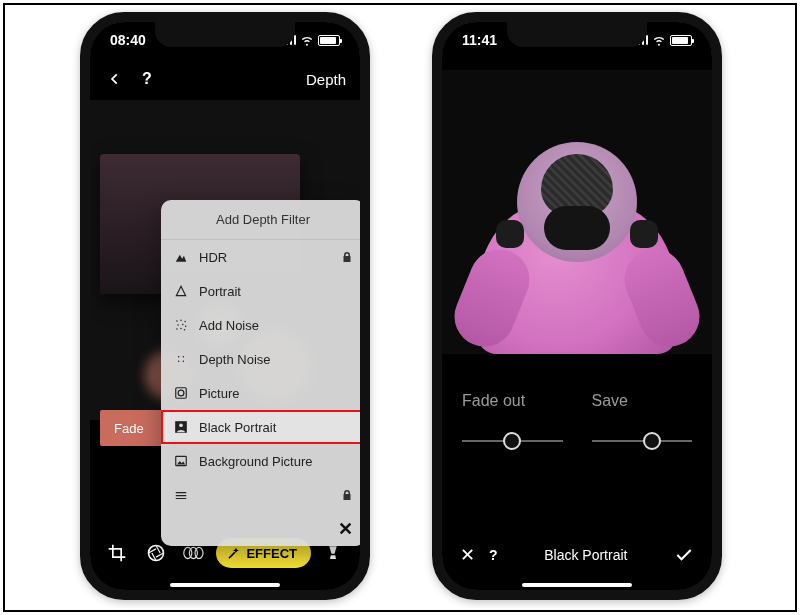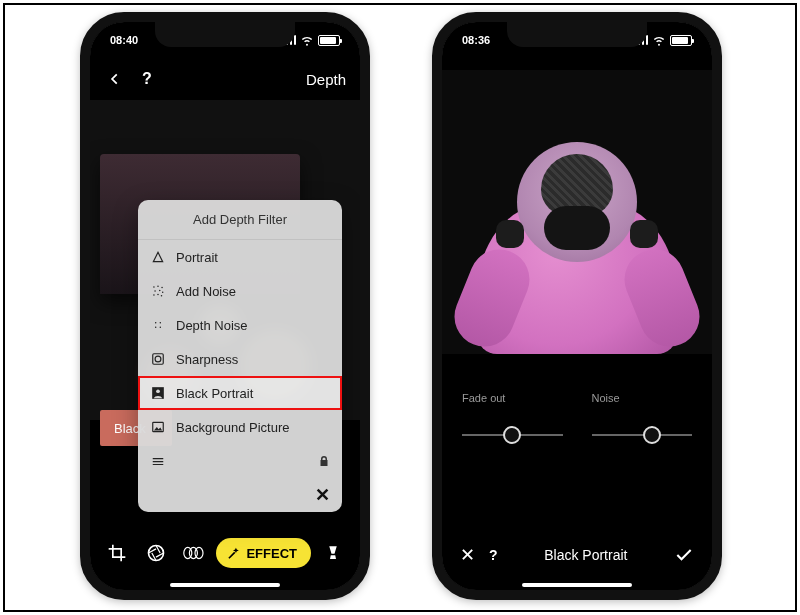--- a/index.html
+++ b/index.html
@@ -46,21 +46,21 @@
   
   .statusbar {
     position: absolute;
     top: 4px; left: 0; right: 0;
     height: 28px;
     display: flex;
     justify-content: space-between;
     align-items: center;
     padding: 0 20px;
     color: #fff;
-    font-size: 11px;
+    font-size: 14px;
     font-weight: 600;
     z-index: 25;
   }
   .status-icons { display: flex; align-items: center; gap: 4px; }
   .sig-bars { display: flex; align-items: flex-end; gap: 1.5px; }
   .sig-bars span { width: 2.5px; background: #fff; display: block; border-radius: 1px; }
   .sig-bars span:nth-child(1){height:4px}.sig-bars span:nth-child(2){height:6px}
   .sig-bars span:nth-child(3){height:8px}.sig-bars span:nth-child(4){height:10px}
   .wifi { width: 14px; height: 14px; }
   .batt { width: 22px; height: 11px; border: 1px solid #fff; border-radius: 2px; position: relative; }
@@ -106,21 +106,21 @@
     padding: 0 26px 0 14px;
     background: #c96b5d;
     color: #fff;
     font-size: 13px;
     display: flex; align-items: center;
     border-radius: 2px;
   }
   
   .popup {
     position: absolute;
-    left: 48px; top: 178px;
+    left: 71px; top: 178px;
     width: 204px;
     background: rgba(218,218,218,.96);
     border-radius: 10px;
     box-shadow: 0 8px 24px rgba(0,0,0,.35);
     z-index: 22;
     overflow: hidden;
   }
   .popup-title {
     height: 40px; display:flex; align-items:center; justify-content:center;
     color: #333; font-size: 13px; border-bottom: 1px solid rgba(0,0,0,.08);
@@ -211,21 +211,21 @@
     background: #1c1c1c; border-radius: 10px;
   }
   .thumb.l{left:34px}.thumb.r{right:34px}
   
   .controls {
     position: absolute;
     left: 0; right: 0; top: 370px;
     padding: 0 20px;
     display: flex; gap: 29px;
     color: #9a9a9a;
-    font-size: 11px;
+    font-size: 16px;
   }
   .ctrl { flex: 1; }
   .slider { position: relative; height: 26px; margin-top: 18px; }
   .track { position: absolute; left: 0; right: 0; top: 50%; height: 2px; background: #666; transform: translateY(-50%); }
   .knob { position: absolute; top: 50%; width: 18px; height: 18px; border: 2px solid #ddd; border-radius: 50%; background: #111; transform: translate(-50%,-50%); }
   
   .botbar {
     position: absolute;
     left: 0; right: 0; bottom: 10px;
     height: 44px;
@@ -276,26 +276,39 @@
     </div>
 
     <div class="photo">
       <div class="dark-card"></div>
       <div class="bokeh b1"></div>
       <div class="bokeh b2"></div>
       <div class="bokeh b3"></div>
     </div>
 
     <div class="back-btn">
-      <span>Black</span>
+      <span>Fade</span>
     </div>
 
     <div class="popup">
       <div class="popup-title">Add Depth Filter</div>
 
+      <div class="popup-item">
+        <span class="picon">
+            <svg width="14" height="14" viewBox="0 0 24 24">
+              <path fill="#222" d="M3 20l7-12 4 7 3-5 4 10z"></path>
+            </svg>
+          </span>
+        <span class="lbl">HDR</span>
+        <span class="lock">
+            <svg width="12" height="12" viewBox="0 0 24 24">
+              <path fill="#333" d="M6 10V8a6 6 0 1112 0v2h1v12H5V10zm3 0h6V8a3 3 0 10-6 0z"></path>
+            </svg>
+          </span>
+      </div>
       <div class="popup-item">
         <span class="picon">
             <svg width="14" height="14" viewBox="0 0 24 24">
               <path fill="none" stroke="#222" stroke-width="2" d="M12 4l8 16H4z"></path>
             </svg>
           </span>
         <span class="lbl">Portrait</span>
       </div>
       <div class="popup-item">
         <span class="picon">
@@ -328,21 +341,21 @@
           </span>
         <span class="lbl">Depth Noise</span>
       </div>
       <div class="popup-item">
         <span class="picon">
             <svg width="14" height="14" viewBox="0 0 24 24">
               <rect x="3" y="3" width="18" height="18" rx="2" fill="none" stroke="#222" stroke-width="2"></rect>
               <circle cx="12" cy="12" r="5" fill="none" stroke="#222" stroke-width="2"></circle>
             </svg>
           </span>
-        <span class="lbl">Sharpness</span>
+        <span class="lbl">Picture</span>
       </div>
       <div class="popup-item highlight">
         <span class="picon">
             <svg width="14" height="14" viewBox="0 0 24 24">
               <rect x="2" y="2" width="20" height="20" fill="#222"></rect>
               <circle cx="12" cy="9" r="3.2" fill="#dadada"></circle>
               <path fill="#dadada" d="M5 21c1-5 13-5 14 0z"></path>
             </svg>
           </span>
         <span class="lbl">Black Portrait</span>
@@ -407,21 +420,21 @@
 
     <div class="home-ind"></div>
   </div>
 </div>
 
 <div class="phone right">
   <div class="notch"></div>
   <div class="screen">
 
     <div class="statusbar">
-      <span>08:36</span>
+      <span>11:41</span>
       <div class="status-icons">
         <div class="sig-bars">
             <span></span>
             <span></span>
             <span></span>
             <span></span>
           </div>
         <svg class="wifi" viewBox="0 0 24 24">
             <path fill="#fff" d="M12 18.5a1.7 1.7 0 100 3.4 1.7 1.7 0 000-3.4zm-5-4.3a8 8 0 0110 0l-1.7 1.8a5.5 5.5 0 00-6.6 0zm-4-4a14 14 0 0118 0l-1.8 1.8a11.5 11.5 0 00-14.4 0z"></path>
           </svg>
@@ -446,21 +459,21 @@
 
     <div class="controls">
       <div class="ctrl">
         <div>Fade out</div>
         <div class="slider">
           <div class="track"></div>
           <div class="knob" style="left:50%"></div>
         </div>
       </div>
       <div class="ctrl">
-        <div>Noise</div>
+        <div>Save</div>
         <div class="slider">
           <div class="track"></div>
           <div class="knob" style="left:60%"></div>
         </div>
       </div>
     </div>
 
     <div class="botbar">
       <span style="font-size:18px;font-weight:300;margin-right:14px">✕</span>
       <span style="font-weight:700">?</span>

